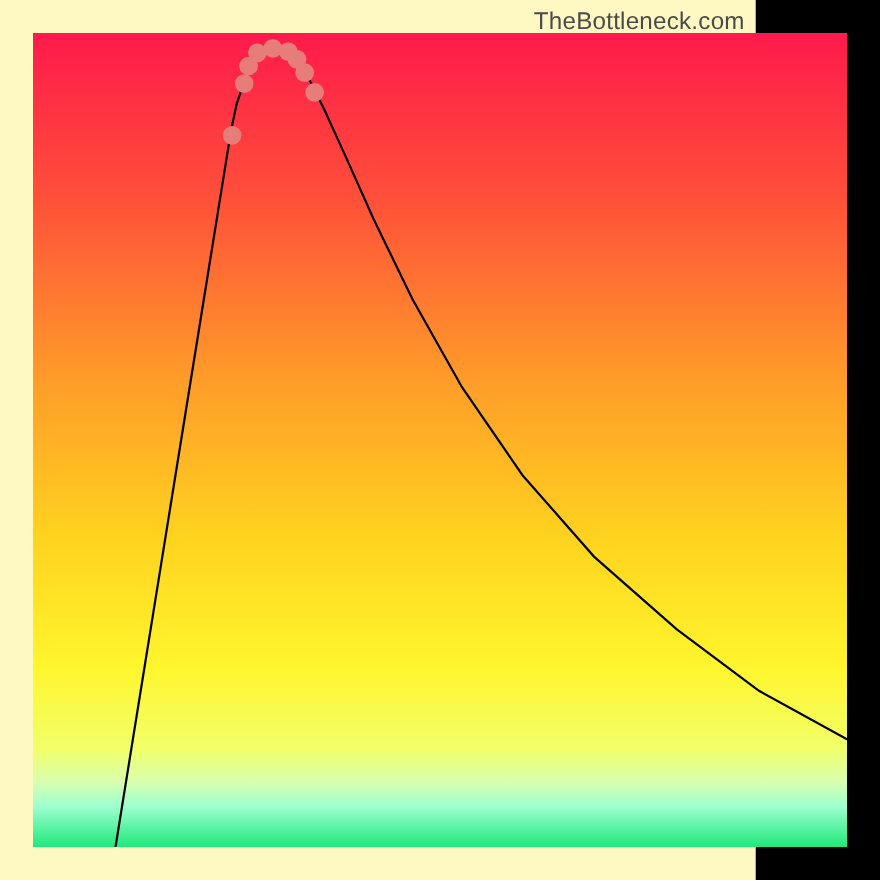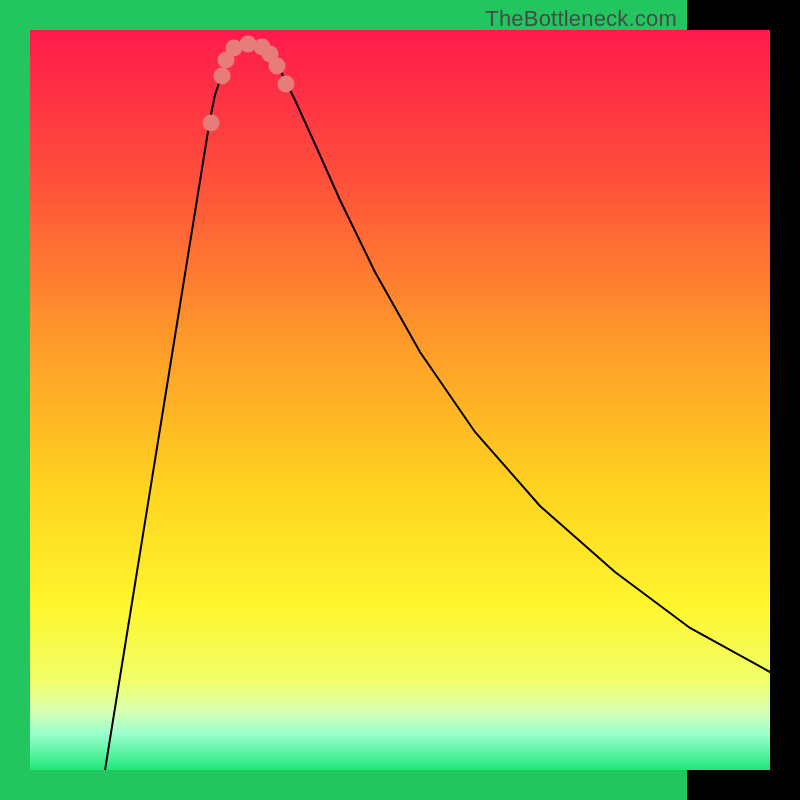--- a/index.html
+++ b/index.html
@@ -8,21 +8,21 @@
     width: 800px;
     height: 800px;
     overflow: hidden;
     background: #000;
     font-family: Arial, Helvetica, sans-serif;
   }
   .frame {
     position: absolute;
     left: 0; top: 0;
     width: 687px; height: 800px;
-    background: #22c55e;
+    background: #fef9c3;
   }
   .plot {
     position: absolute;
     left: 30px;
     top: 30px;
     width: 740px;
     height: 740px;
     overflow: hidden;
   }
   .watermark {

